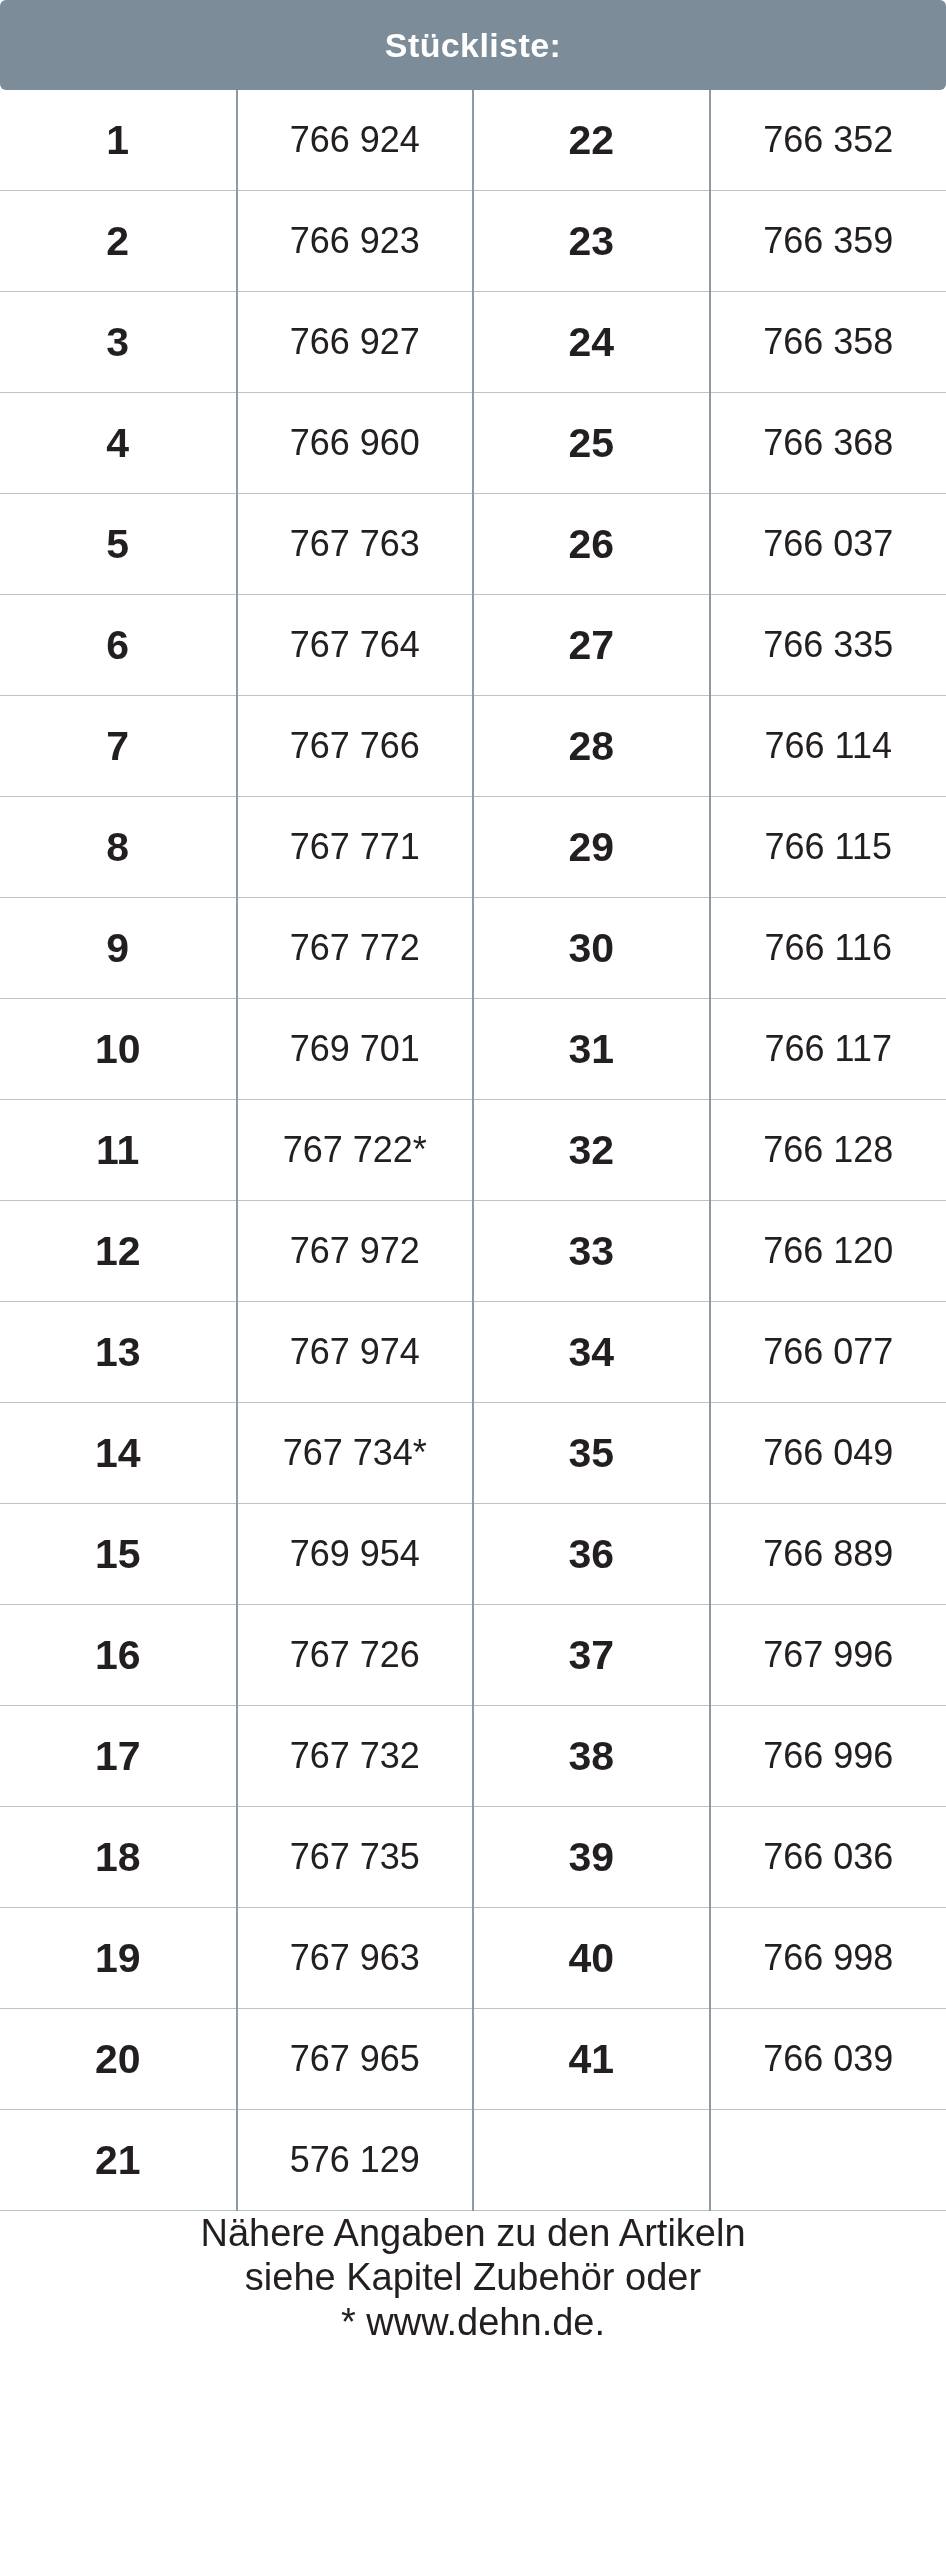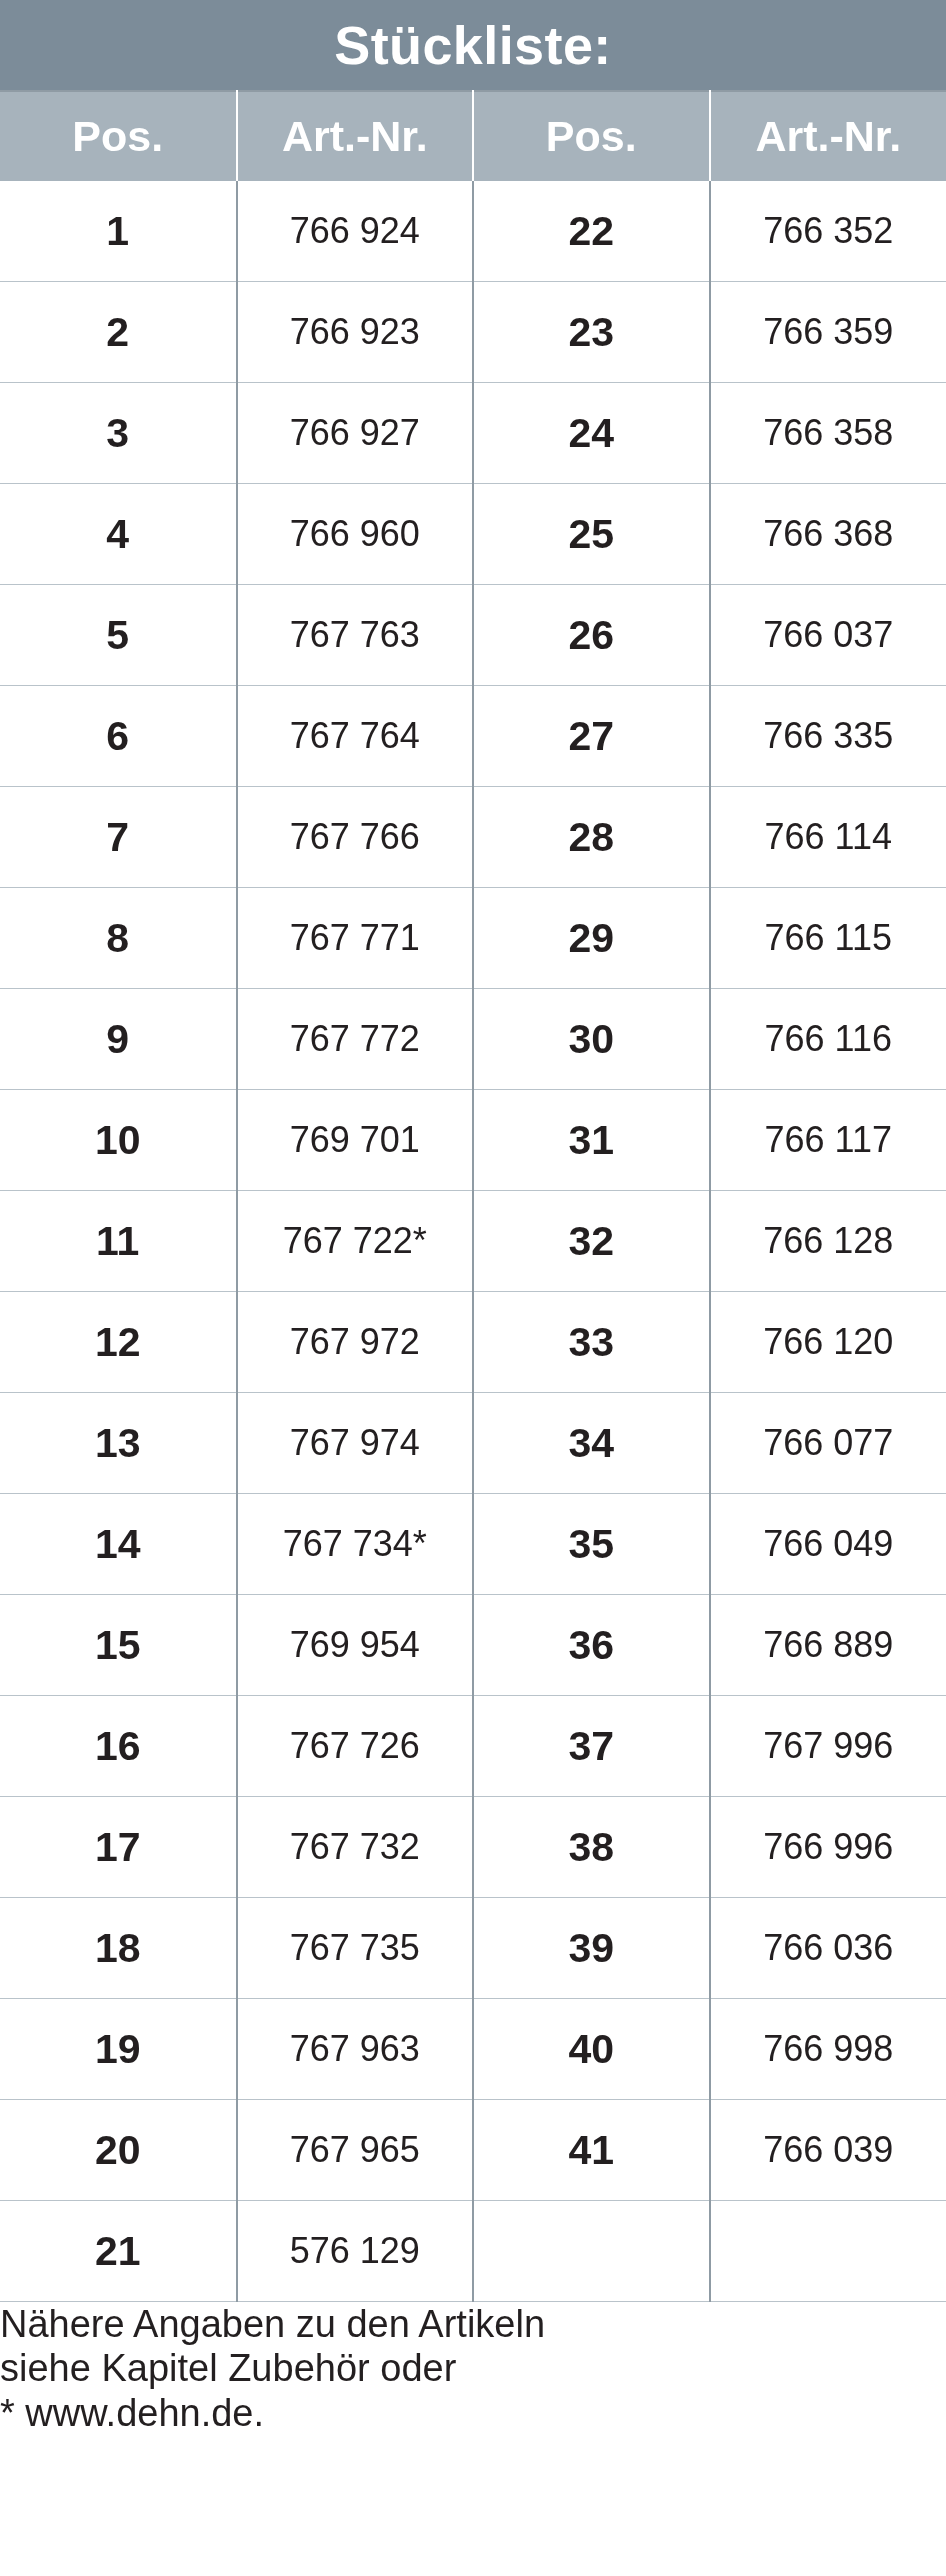--- a/index.html
+++ b/index.html
@@ -21,26 +21,27 @@
     border-collapse: collapse;
     table-layout: fixed;
   }
   table.bom td, table.bom th {
     padding: 0;
     margin: 0;
   }
   .title-cell {
     background: #7c8c99;
     color: #ffffff;
-    font-size: 54px;
+    font-size: 34px;
     font-weight: bold;
     text-align: center;
     height: 90px;
     vertical-align: middle;
     letter-spacing: 0.4px;
+    border-radius: 6px;
   }
   .hdr {
     background: #a7b3bc;
     color: #ffffff;
     font-size: 43px;
     font-weight: bold;
     text-align: center;
     height: 89px;
     vertical-align: middle;
     border-right: 2.2px solid #ffffff;
@@ -66,41 +67,36 @@
     text-align: center;
     vertical-align: middle;
     height: 100px;
     border-right: 2.2px solid #8f9ba4;
   }
   .art.last { border-right: none; }
   .empty { background: #ffffff; }
   .footer-cell {
     font-size: 38px;
     color: #231f20;
+    text-align: center;
     line-height: 1.17;
     padding: 13.3px 7.4px 19px 7.4px;
     vertical-align: top;
   }
   .footer-line { display: block; }
   .topline td { border-top: 2.2px solid #8f9ba4; }
 </style>
 </head>
 <body>
 
 <div class="sheet">
   <table class="bom">
     <tbody>
       <tr>
         <td class="title-cell" colspan="4">Stückliste:</td>
-      </tr>
-      <tr class="topline">
-        <td class="hdr">Pos.</td>
-        <td class="hdr">Art.-Nr.</td>
-        <td class="hdr">Pos.</td>
-        <td class="hdr last">Art.-Nr.</td>
       </tr>
 
       <tr class="rowline">
         <td class="pos outer-l">1</td>
         <td class="art">766 924</td>
         <td class="pos">22</td>
         <td class="art last">766 352</td>
       </tr>
       <tr class="rowline">
         <td class="pos">2</td>

